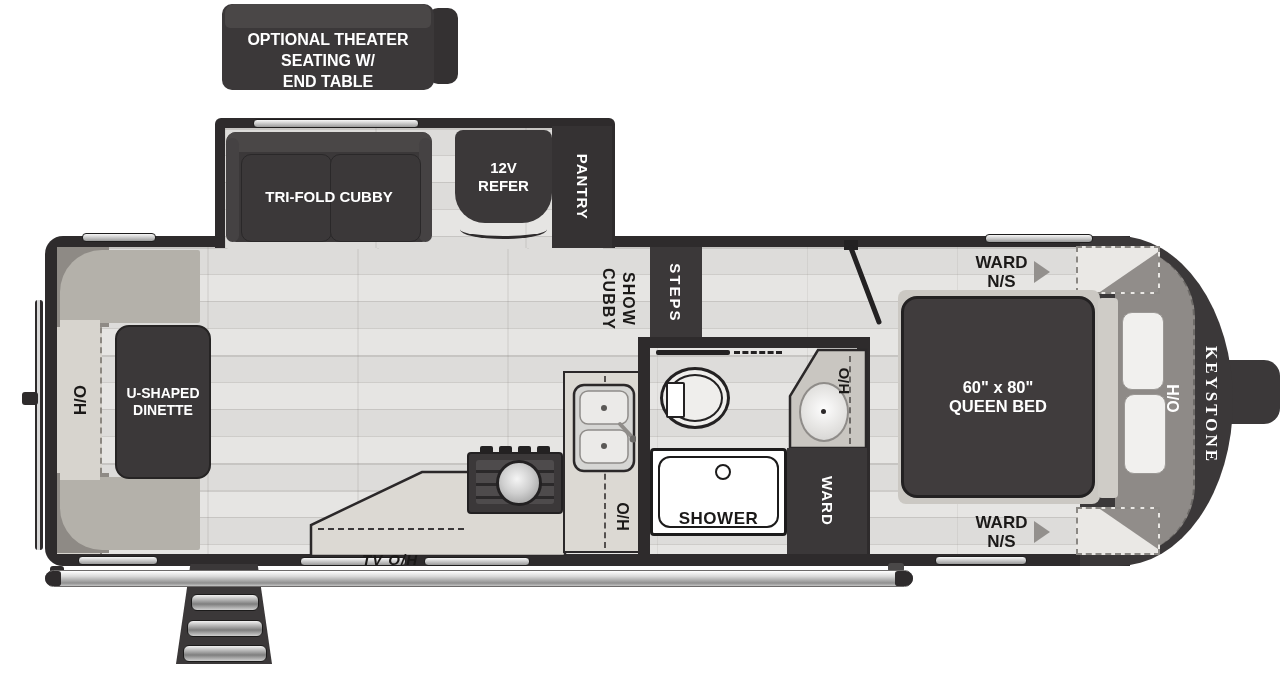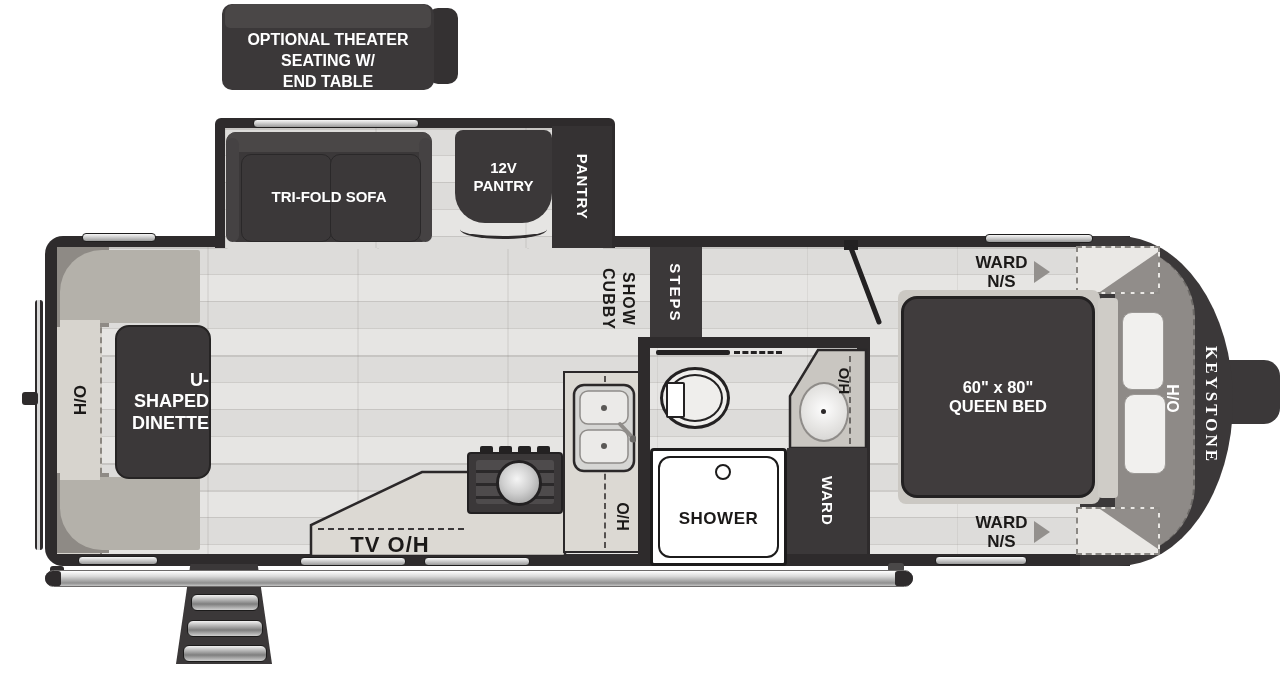--- a/index.html
+++ b/index.html
@@ -40,26 +40,26 @@
   <div class="abs wall" style="left:215px;top:118px;width:400px;height:130px;border-radius:6px 6px 0 0;">
     <div class="abs floor" style="left:10px;top:10px;width:380px;height:120px;"></div>
     <div class="abs win" style="left:38px;top:1px;width:164px;"></div>
 
     <div class="abs dark" style="left:11px;top:14px;width:206px;height:110px;border-radius:10px;">
       <div class="abs" style="left:0;top:0;width:206px;height:20px;background:#4a4747;border-radius:10px 10px 5px 5px;"></div>
       <div class="abs" style="left:0;top:6px;width:13px;height:104px;background:#454243;border-radius:8px;"></div>
       <div class="abs" style="left:193px;top:6px;width:13px;height:104px;background:#454243;border-radius:8px;"></div>
       <div class="abs" style="left:15px;top:22px;width:89px;height:86px;background:#3b3839;border:1px solid #2a2829;border-radius:10px;"></div>
       <div class="abs" style="left:104px;top:22px;width:89px;height:86px;background:#3b3839;border:1px solid #2a2829;border-radius:10px;"></div>
-      <div class="abs lbl w" style="left:0;top:56px;width:206px;font-size:15px;">TRI-FOLD SOFA</div>
+      <div class="abs lbl w" style="left:0;top:56px;width:206px;font-size:15px;">TRI-FOLD CUBBY</div>
     </div>
 
     <div class="abs dark flexc" style="left:240px;top:12px;width:97px;height:93px;border-radius:8px 8px 30px 30px;">
       <span class="lbl w" style="font-size:15px;">12V
-PANTRY</span>
+REFER</span>
     </div>
     <div class="abs" style="left:245px;top:102px;width:87px;height:16px;border-bottom:3px solid #2e2b2c;border-radius:50%;"></div>
 
     <div class="abs flexc" style="left:337px;top:8px;width:60px;height:122px;background:#353233;">
       <span class="lbl w rot90" style="font-size:15px;letter-spacing:1px;">PANTRY</span>
     </div>
   </div>
 
   <div class="abs dark" style="left:1220px;top:360px;width:60px;height:64px;border-radius:0 16px 16px 0;"></div>
   <div class="abs dark" style="left:1080px;top:236px;width:153px;height:330px;border-radius:0 115px 115px 0 / 0 165px 165px 0;"></div>
@@ -78,37 +78,37 @@
   <div class="abs" style="left:57px;top:247px;width:43px;height:307px;background:#d7d4ce;border-right:2px dashed #8b8781;"></div>
   <div class="abs" style="left:57px;top:247px;width:52px;height:80px;background:#8e8a85;"></div>
   <div class="abs" style="left:57px;top:473px;width:52px;height:80px;background:#8e8a85;"></div>
   <div class="abs" style="left:60px;top:250px;width:140px;height:73px;background:#b4b1aa;border-radius:42px 2px 2px 2px;"></div>
   <div class="abs" style="left:60px;top:477px;width:140px;height:73px;background:#b4b1aa;border-radius:2px 2px 2px 42px;"></div>
   <div class="abs" style="left:60px;top:320px;width:40px;height:160px;background:#d7d4ce;"></div>
   <div class="abs flexc" style="left:60px;top:370px;width:38px;height:60px;">
     <span class="lbl rot90" style="font-size:17px;">O/H</span>
   </div>
   <div class="abs dark flexc" style="left:115px;top:325px;width:92px;height:150px;border:2px solid #262424;border-radius:14px;">
-    <span class="lbl w" style="font-size:18px;text-align:right;">U-SHAPED
+    <span class="lbl w" style="font-size:14px;">U-SHAPED
 DINETTE</span>
   </div>
 
   <div class="abs flexc" style="left:592px;top:252px;width:52px;height:94px;">
     <span class="lbl rot90ml" style="font-size:16px;letter-spacing:1px;line-height:1.25;">SHOW
 CUBBY</span>
   </div>
   <div class="abs dark flexc" style="left:650px;top:247px;width:52px;height:92px;">
     <span class="lbl w rot90" style="font-size:15px;letter-spacing:2px;">STEPS</span>
   </div>
 
   <svg class="abs" style="left:308px;top:468px;" width="260" height="88" viewBox="0 0 260 88">
     <path d="M3,88 L3,57 L114,4 L257,4 L257,88 Z" fill="#dcd9d3" stroke="#2b2829" stroke-width="2.5"></path>
   </svg>
   <div class="abs" style="left:318px;top:528px;width:146px;border-top:2.5px dashed #3b3839;"></div>
-  <div class="abs lbl" style="left:326px;top:532px;width:128px;font-size:22px;letter-spacing:1px;">TV  O/H</div>
+  <div class="abs lbl" style="left:326px;top:551px;width:128px;font-size:15px;letter-spacing:1px;font-style:italic;">TV  O/H</div>
 
   <div class="abs" style="left:480px;top:446px;width:13px;height:8px;background:#232122;border-radius:2px;"></div>
   <div class="abs" style="left:499px;top:446px;width:13px;height:8px;background:#232122;border-radius:2px;"></div>
   <div class="abs" style="left:518px;top:446px;width:13px;height:8px;background:#232122;border-radius:2px;"></div>
   <div class="abs" style="left:537px;top:446px;width:13px;height:8px;background:#232122;border-radius:2px;"></div>
   <div class="abs dark" style="left:467px;top:452px;width:92px;height:58px;border:2px solid #232122;border-radius:4px;">
     <div class="abs" style="left:7px;top:6px;width:78px;height:44px;background:
                 repeating-linear-gradient(180deg,#4e4b4c 0 10px,#2b292a 10px 13px);border-radius:3px;"></div>
     <div class="abs" style="left:27px;top:6px;width:40px;height:40px;border-radius:50%;border:3px solid #232122;
                 background:radial-gradient(circle at 45% 40%, #f5f5f5 0%, #cfcfcf 45%, #8f8f8f 100%);"></div>
@@ -147,21 +147,21 @@
   </svg>
   <div class="abs" style="left:799px;top:382px;width:46px;height:56px;border-radius:50%;border:2px solid #8f8c89;
               background:radial-gradient(circle at 50% 45%, #fdfdfd 0%, #e4e3e1 55%, #cfcecc 100%);">
     <div class="abs" style="left:20px;top:25px;width:5px;height:5px;border-radius:50%;background:#2b2829;"></div>
   </div>
   <div class="abs" style="left:849px;top:356px;height:88px;border-left:2px dashed #6b6865;"></div>
   <div class="abs flexc" style="left:832px;top:354px;width:24px;height:54px;">
     <span class="lbl rotm90" style="font-size:15px;">H/O</span>
   </div>
 
-  <div class="abs" style="left:650px;top:448px;width:137px;height:118px;background:#ffffff;border:3px solid #1c1b1b;box-sizing:border-box;border-radius:4px;">
+  <div class="abs" style="left:650px;top:448px;width:137px;height:88px;background:#ffffff;border:3px solid #1c1b1b;box-sizing:border-box;border-radius:4px;">
     <div class="abs" style="left:5px;top:5px;right:5px;bottom:5px;border:2.5px solid #1c1b1b;border-radius:12px;"></div>
     <div class="abs" style="left:62px;top:13px;width:12px;height:12px;border:2.5px solid #1c1b1b;border-radius:50%;"></div>
     <div class="abs lbl" style="left:0;top:58px;width:131px;font-size:17px;letter-spacing:0.5px;">SHOWER</div>
   </div>
 
   <div class="abs dark flexc" style="left:787px;top:448px;width:80px;height:106px;">
     <span class="lbl w rot90" style="font-size:15px;letter-spacing:1px;">WARD</span>
   </div>
 
   <svg class="abs" style="left:840px;top:238px;" width="50" height="92" viewBox="0 0 50 92">

